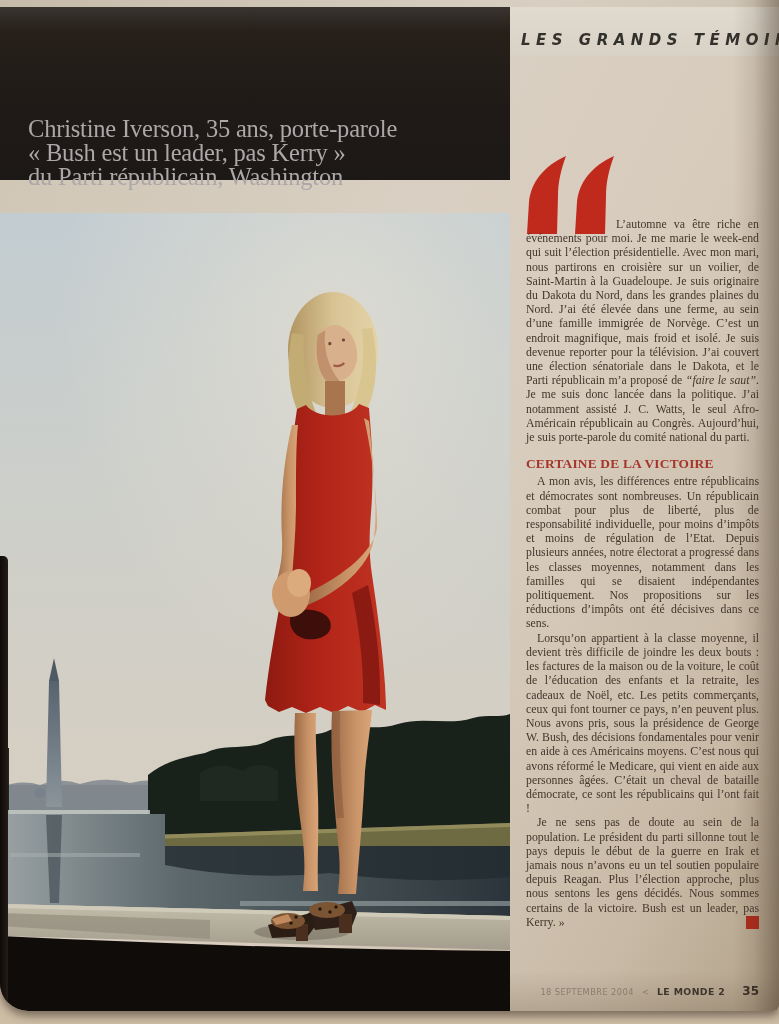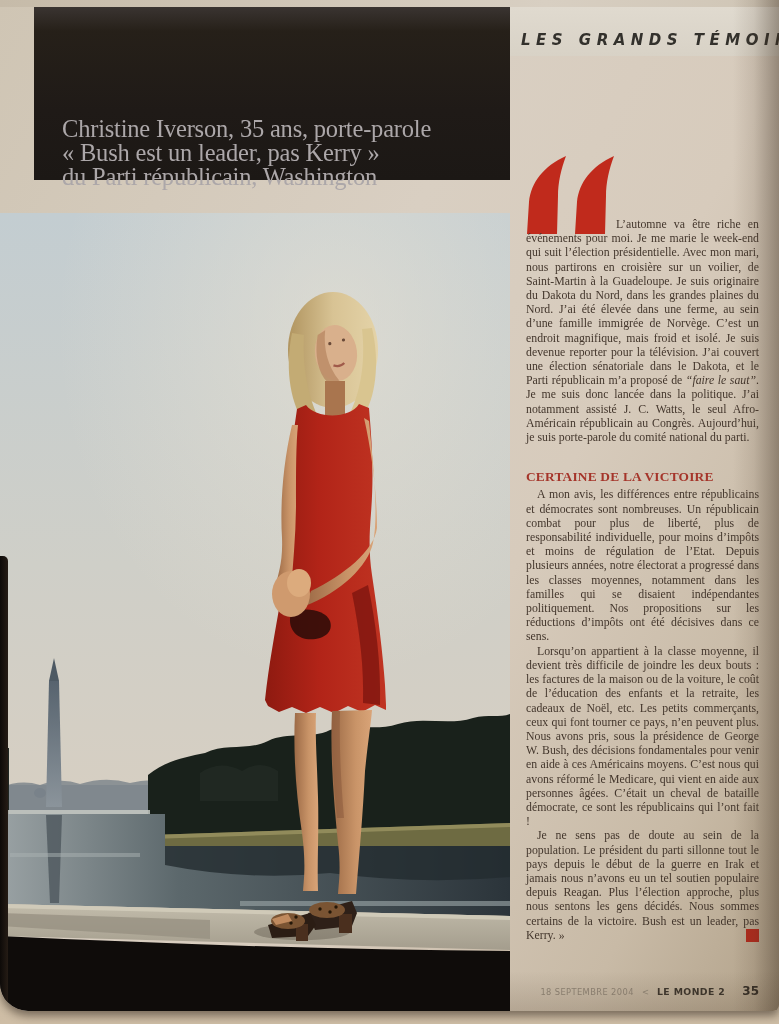--- a/index.html
+++ b/index.html
@@ -5,42 +5,42 @@
   html,body{margin:0;padding:0;background:#9d8c74;}
   .stage{position:relative;width:779px;height:1024px;overflow:hidden;
          background:linear-gradient(to bottom,#b6a68e,#cebda5);
          font-family:"Liberation Serif",serif;}
   .page{position:absolute;left:0;top:0;right:0;bottom:13px;overflow:hidden;
         background:linear-gradient(118deg,#cfc5b4 0%,#d9cfc2 40%,#d7cbbc 62%,#c8baa6 85%,#b2a28a 100%);
         border-radius:0 0 6px 28px;box-shadow:0 5px 9px rgba(20,12,5,.45);}
   
   .photo{position:absolute;left:0;top:7px;width:510px;height:1005px;overflow:hidden;}
   .title-band{position:absolute;left:0;top:0;width:100%;height:173px;
-              background:linear-gradient(to bottom,#3a3431 0%,#262019 14%,#1f1a17 60%,#1c1815 100%);margin-left:34px;}
+              background:linear-gradient(to bottom,#3a3431 0%,#262019 14%,#1f1a17 60%,#1c1815 100%);}
   .photo-title{position:absolute;left:28px;top:110px;color:#aca7a9;
                font-size:24.5px;line-height:23.8px;letter-spacing:-.2px;white-space:nowrap;}
   .photo-title span{display:block;}
   .scene{position:absolute;left:0;top:206px;width:510px;height:799px;display:block;}
   
   .header-strip{position:absolute;left:510px;top:7px;width:269px;height:49px;
                 background:linear-gradient(to bottom,#e0dacf,#d8d2c6);
                 display:flex;align-items:flex-end;overflow:hidden;}
   .header-strip span{font-family:"DejaVu Sans",sans-serif;font-style:italic;font-weight:bold;
                      font-size:15px;letter-spacing:5.5px;color:#33312c;white-space:nowrap;
                      padding:0 0 7px 11px;}
   
   .bigquote{position:absolute;left:527px;top:156px;width:90px;height:78px;}
   
   .article{position:absolute;left:526px;top:217px;width:233px;
            font-size:11.8px;line-height:14.2px;color:#43362c;text-align:justify;}
   .article p{margin:0;}
   .article p.opening{text-indent:90px;}
   .article p.ind{text-indent:11px;}
   .article em{font-style:italic;}
-  .subhead{margin:26px 0 3px;font-size:13.4px;font-weight:bold;color:#a5352a;
+  .subhead{margin:13px 0 3px;font-size:13.4px;font-weight:bold;color:#a5352a;
            letter-spacing:.2px;text-align:left;}
   .endmark{float:right;width:13px;height:13px;background:#b02a1c;margin-top:1px;}
   
   .pfooter{position:absolute;left:526px;top:980px;width:233px;text-align:right;
            font-family:"DejaVu Sans",sans-serif;white-space:nowrap;}
   .pfooter .date{font-size:8.3px;color:#8f8475;letter-spacing:.4px;}
   .pfooter .sep{font-size:8.3px;color:#8f8475;margin:0 3px;}
   .pfooter .mag{font-size:9.3px;font-weight:bold;color:#3c352c;letter-spacing:.4px;}
   .pfooter .num{font-size:12px;font-weight:bold;color:#332d26;margin-left:12px;}
   

